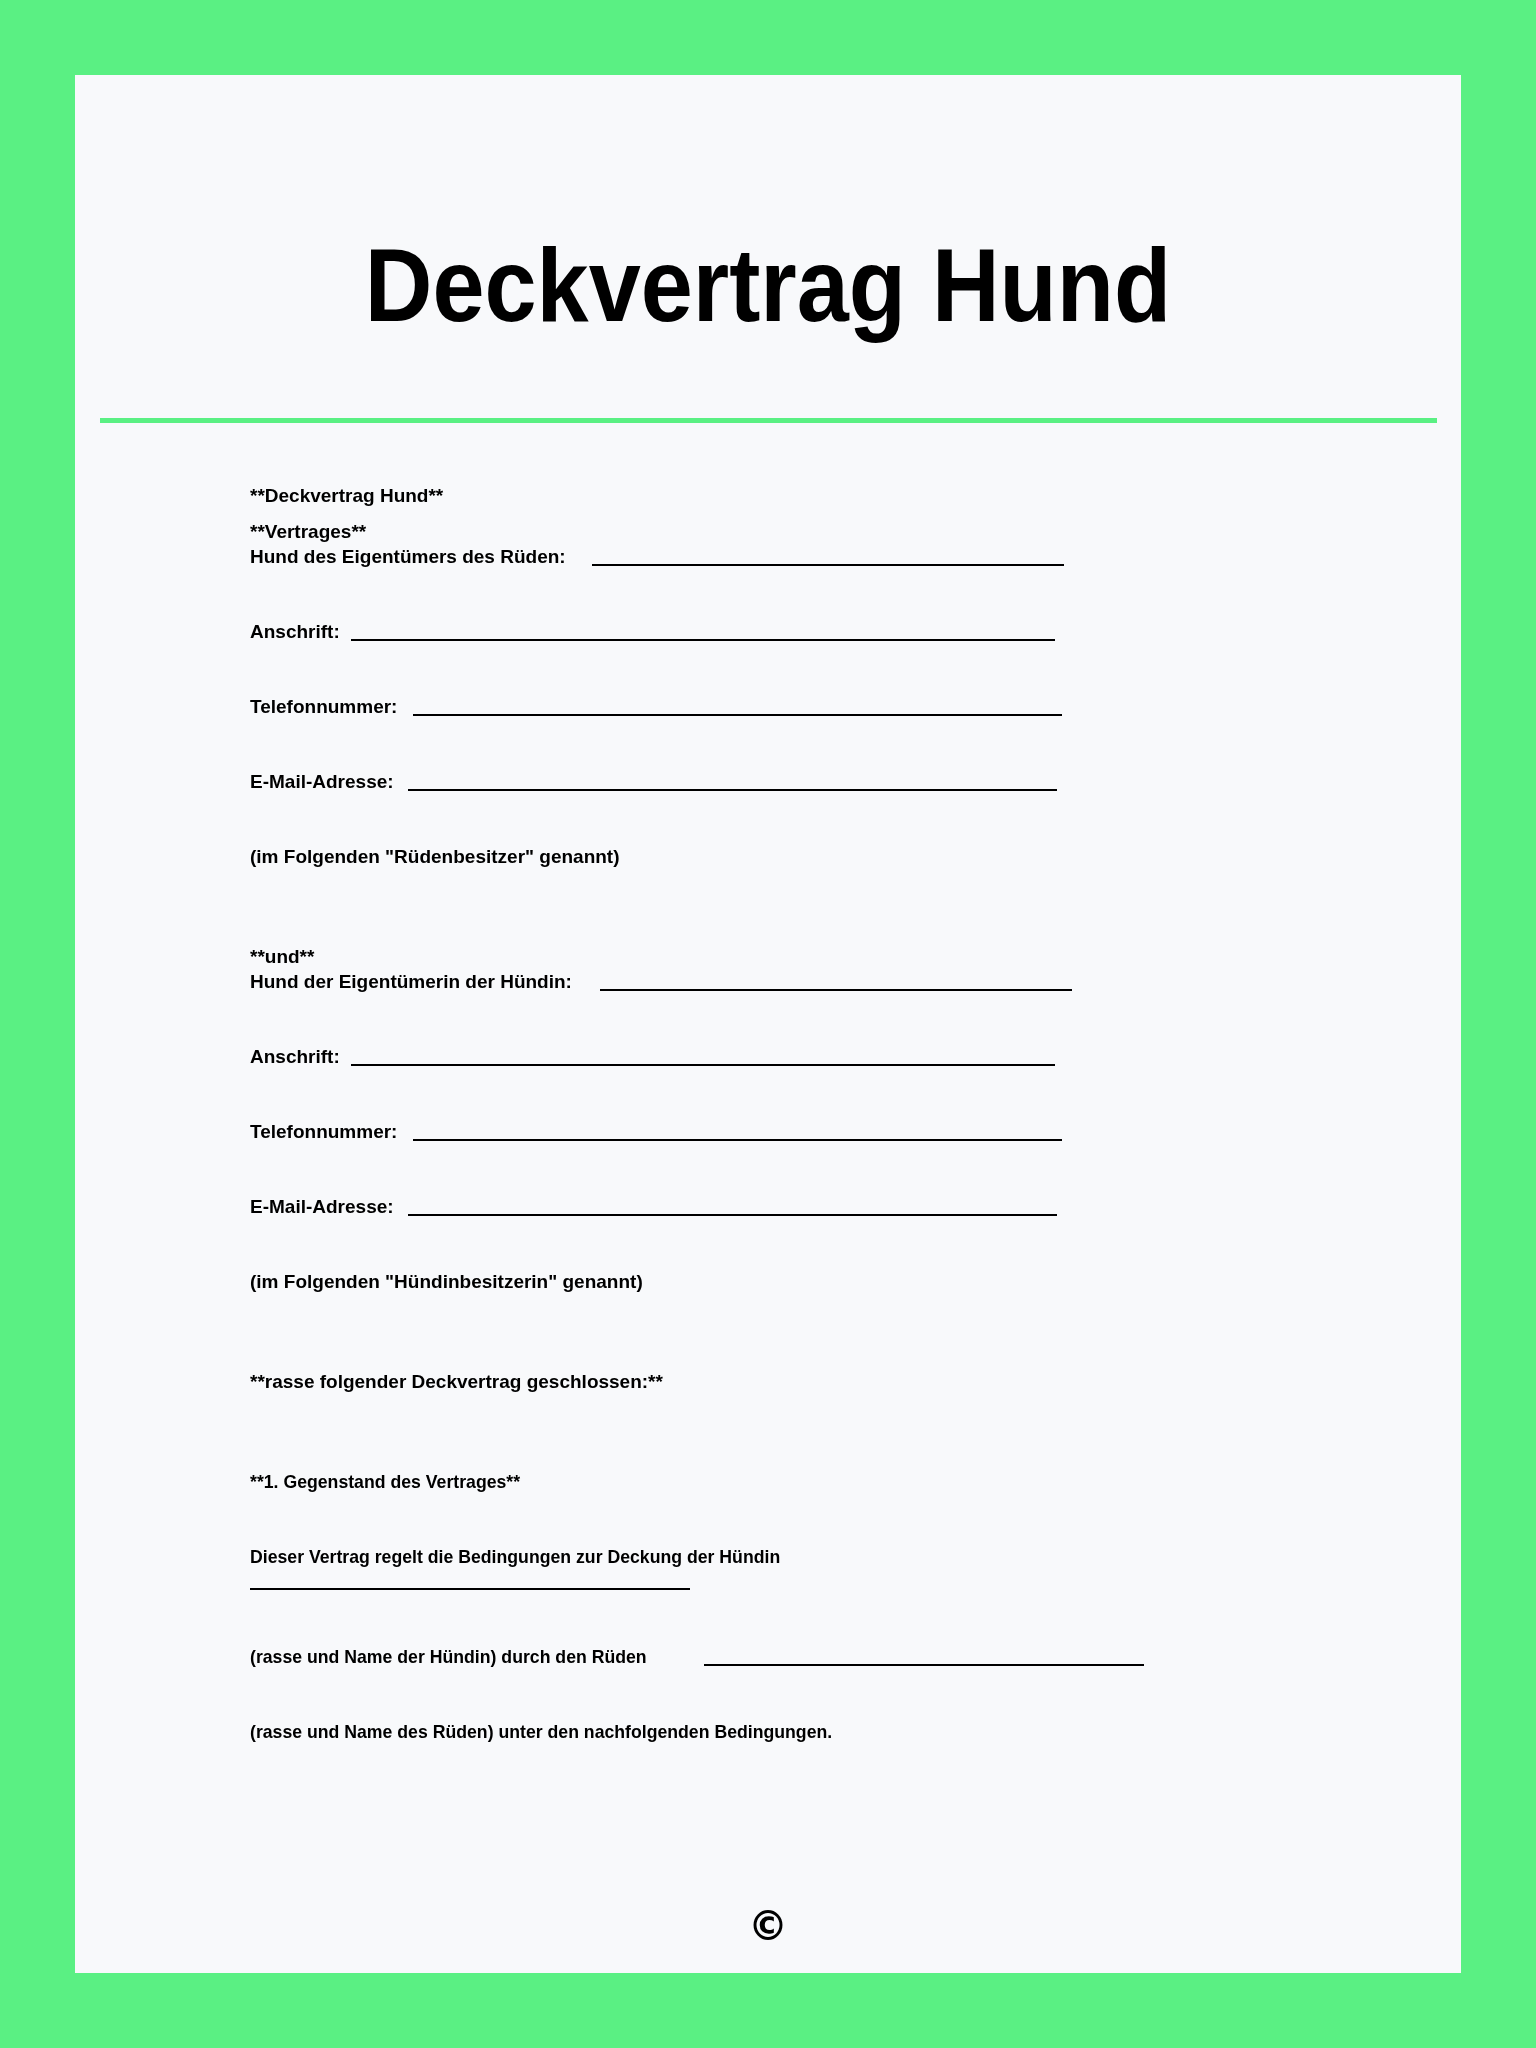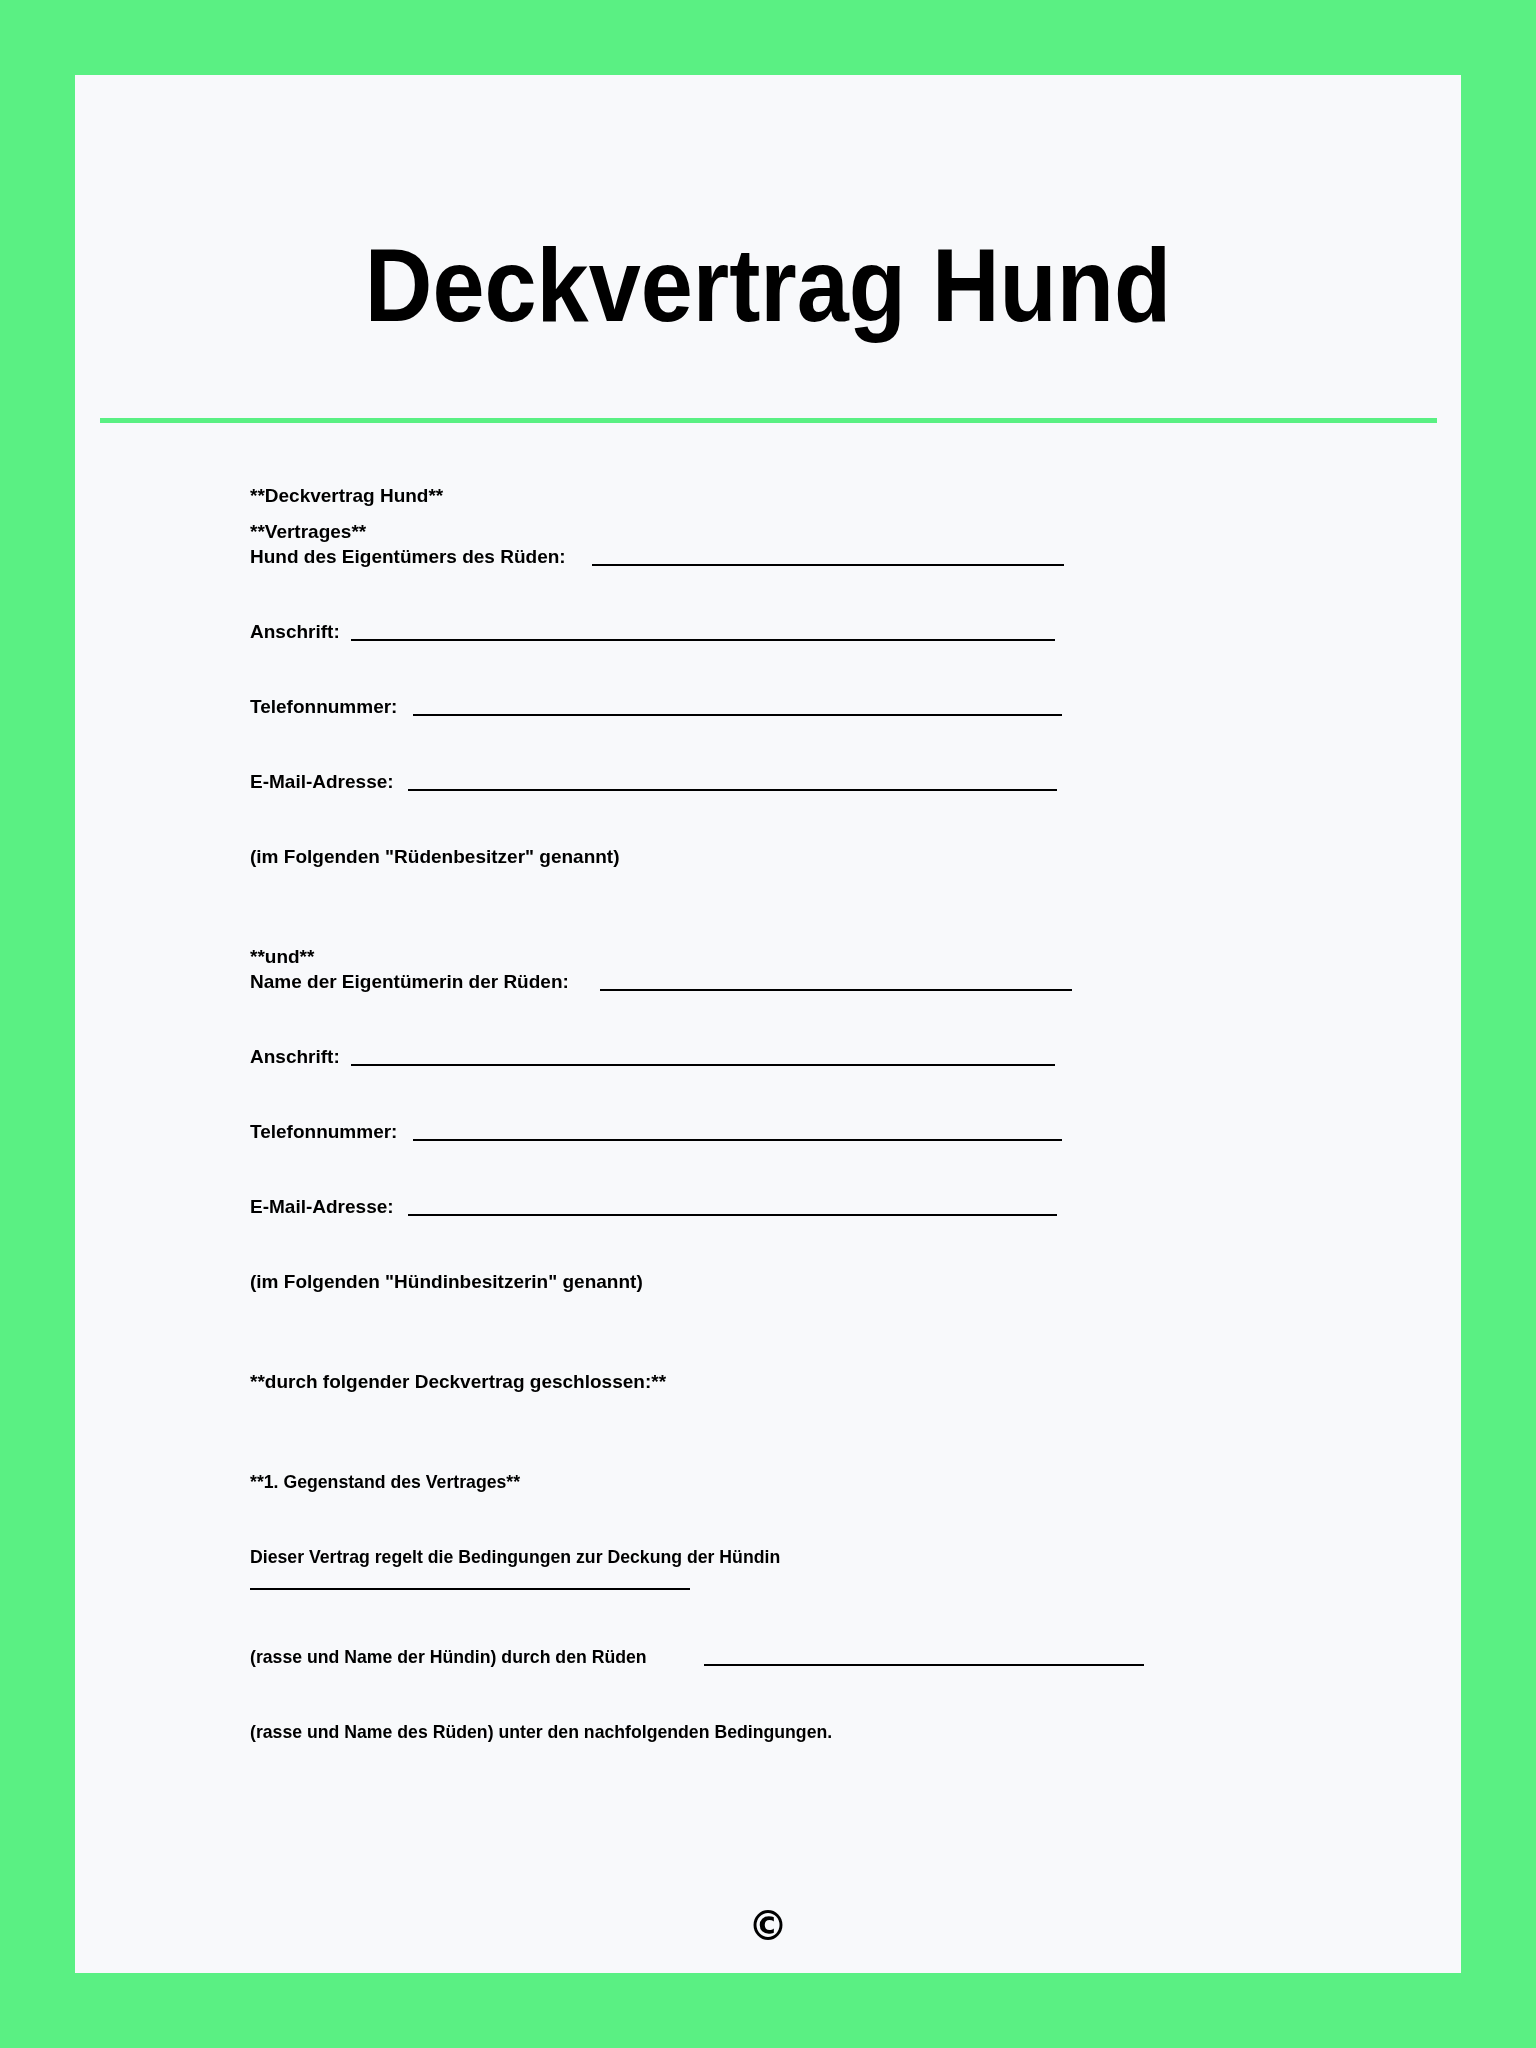--- a/index.html
+++ b/index.html
@@ -108,42 +108,42 @@
 <div class="line" style="top:770px">
   <span>E-Mail-Adresse:</span>
 </div>
 <div class="blank-abs" style="left:408px; top:789px; width:649px"></div>
 
 <div class="line" style="top:845px">(im Folgenden "Rüdenbesitzer" genannt)</div>
 
 <div class="line" style="top:945px">**und**</div>
 
 <div class="line" style="top:970px">
-  <span>Name der Eigentümerin der Rüden:</span>
+  <span>Hund der Eigentümerin der Hündin:</span>
 </div>
 <div class="blank-abs" style="left:600px; top:989px; width:472px"></div>
 
 <div class="line" style="top:1045px">
   <span>Anschrift:</span>
 </div>
 <div class="blank-abs" style="left:351px; top:1064px; width:704px"></div>
 
 <div class="line" style="top:1120px">
   <span>Telefonnummer:</span>
 </div>
 <div class="blank-abs" style="left:413px; top:1139px; width:649px"></div>
 
 <div class="line" style="top:1195px">
   <span>E-Mail-Adresse:</span>
 </div>
 <div class="blank-abs" style="left:408px; top:1214px; width:649px"></div>
 
 <div class="line" style="top:1270px">(im Folgenden "Hündinbesitzerin" genannt)</div>
 
-<div class="line" style="top:1370px">**durch folgender Deckvertrag geschlossen:**</div>
+<div class="line" style="top:1370px">**rasse folgender Deckvertrag geschlossen:**</div>
 
 <div class="line narrow" style="top:1470px">**1. Gegenstand des Vertrages**</div>
 
 <div class="line narrow" style="top:1545px">Dieser Vertrag regelt die Bedingungen zur Deckung der Hündin</div>
 <div class="blank-abs" style="left:250px; top:1588px; width:440px"></div>
 
 <div class="line narrow" style="top:1645px">(rasse und Name der Hündin) durch den Rüden</div>
 <div class="blank-abs" style="left:704px; top:1664px; width:440px"></div>
 
 <div class="line narrow" style="top:1720px">(rasse und Name des Rüden) unter den nachfolgenden Bedingungen.</div>

